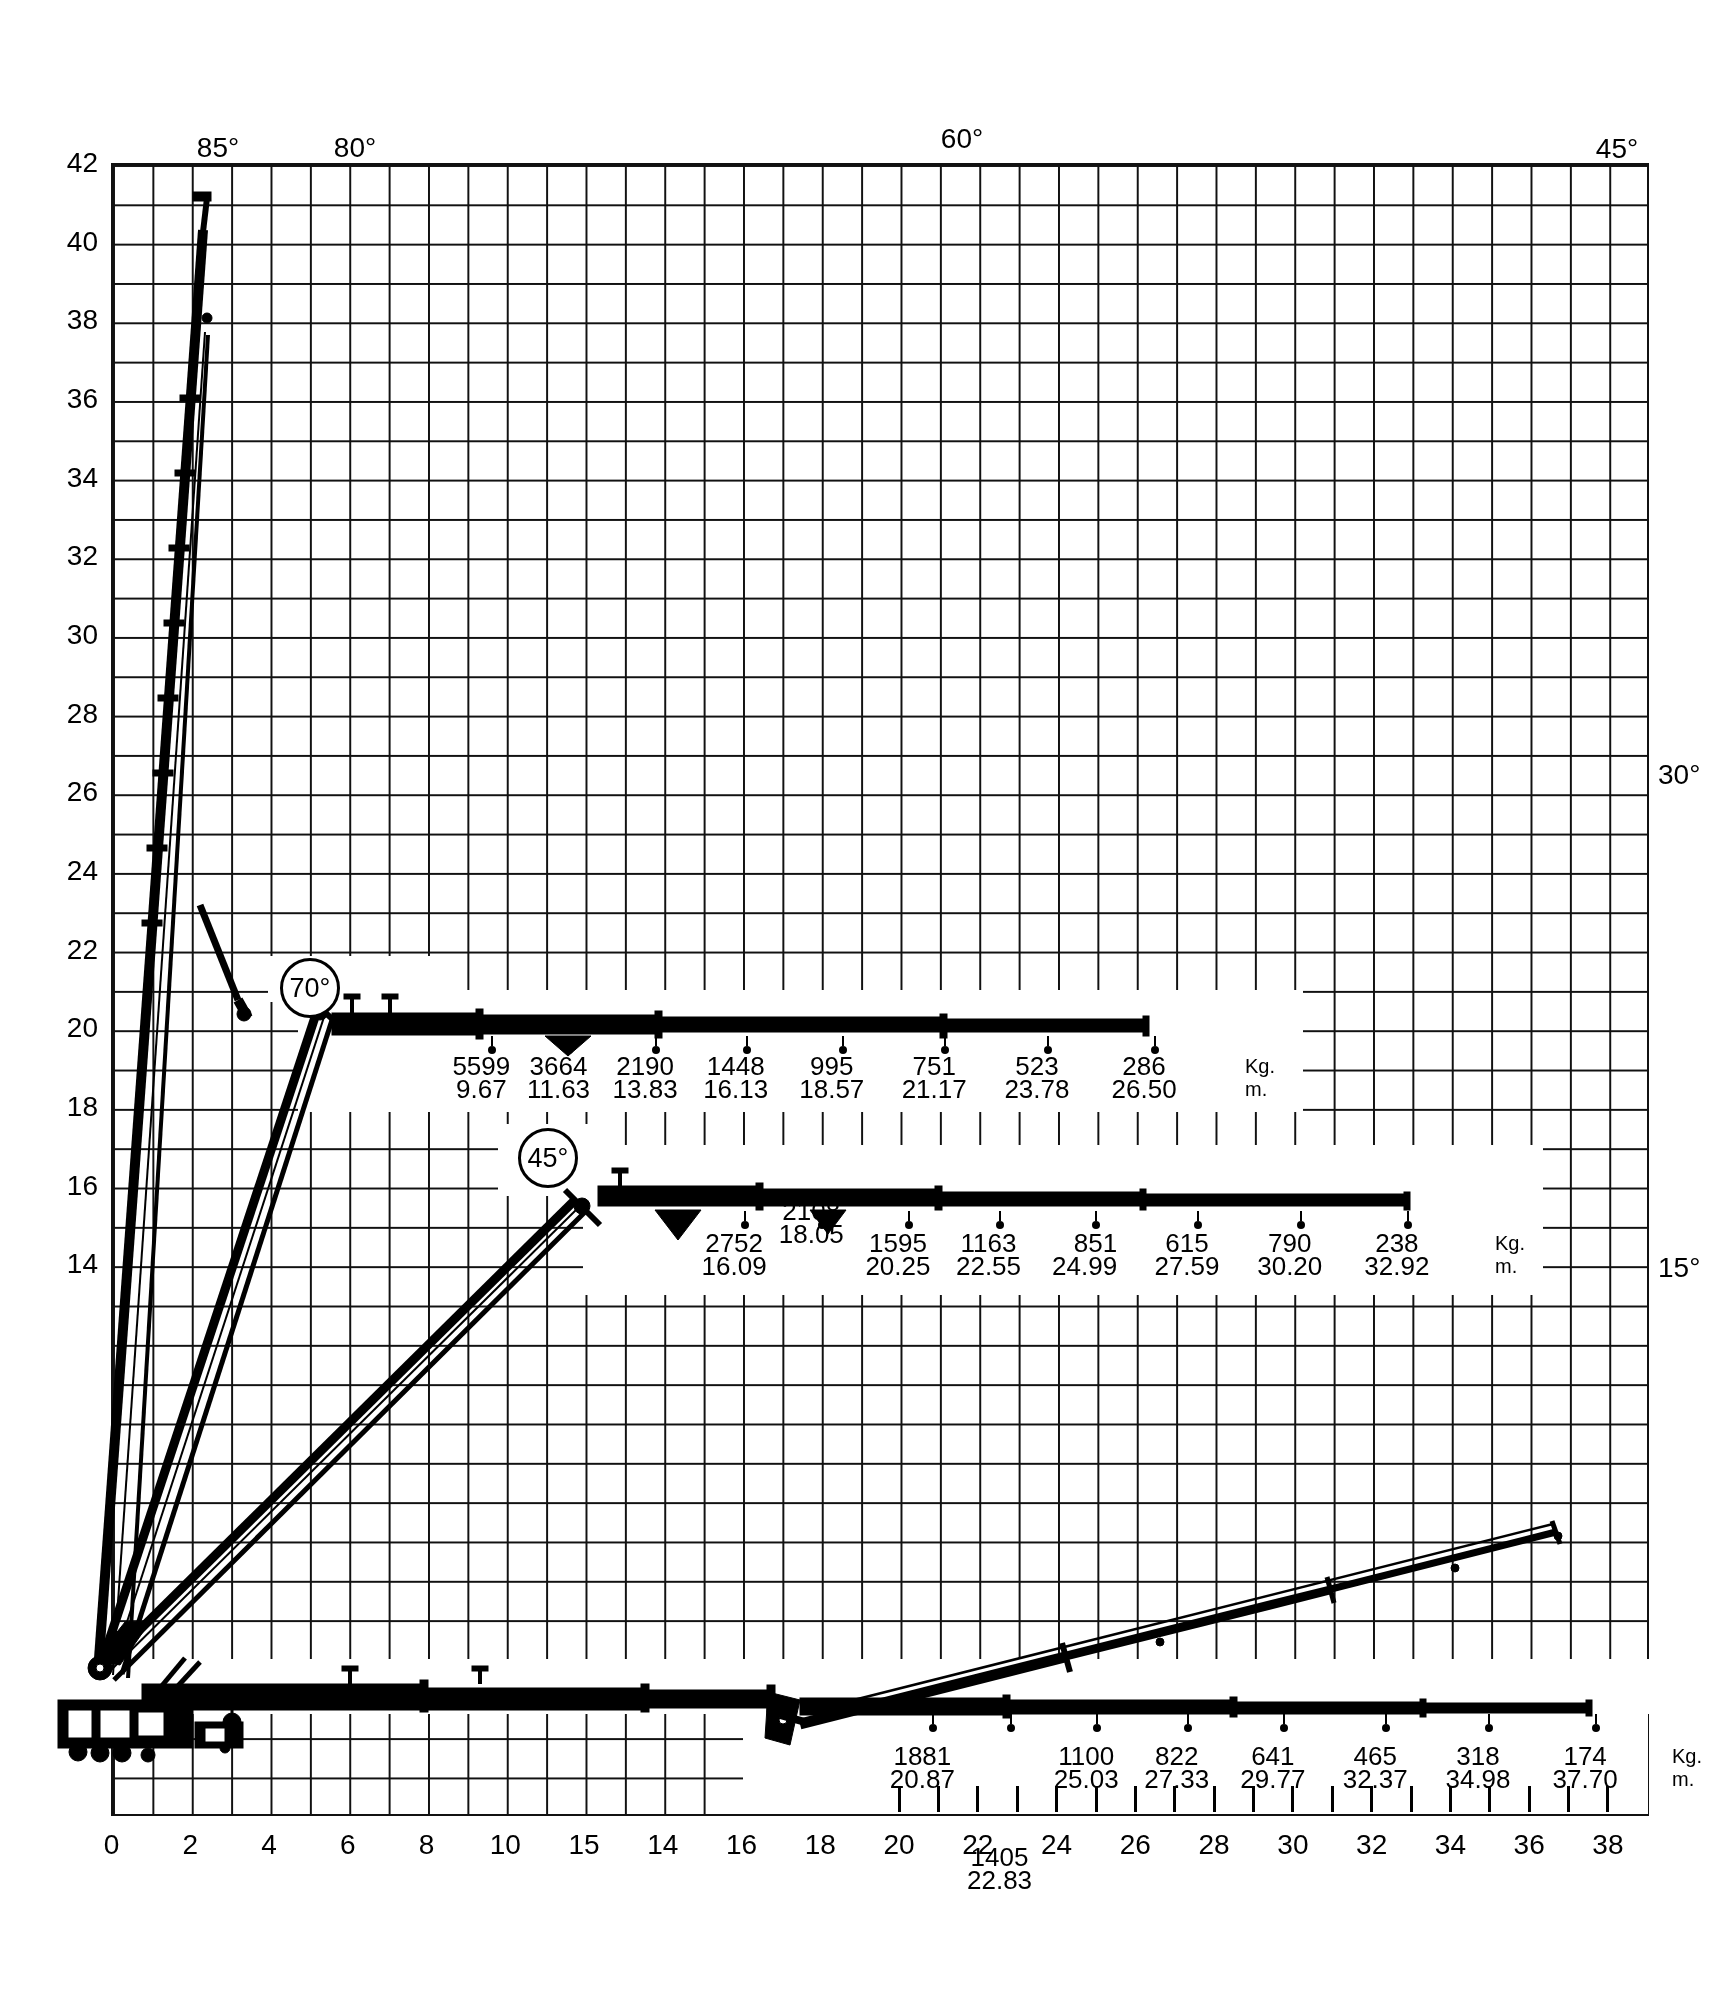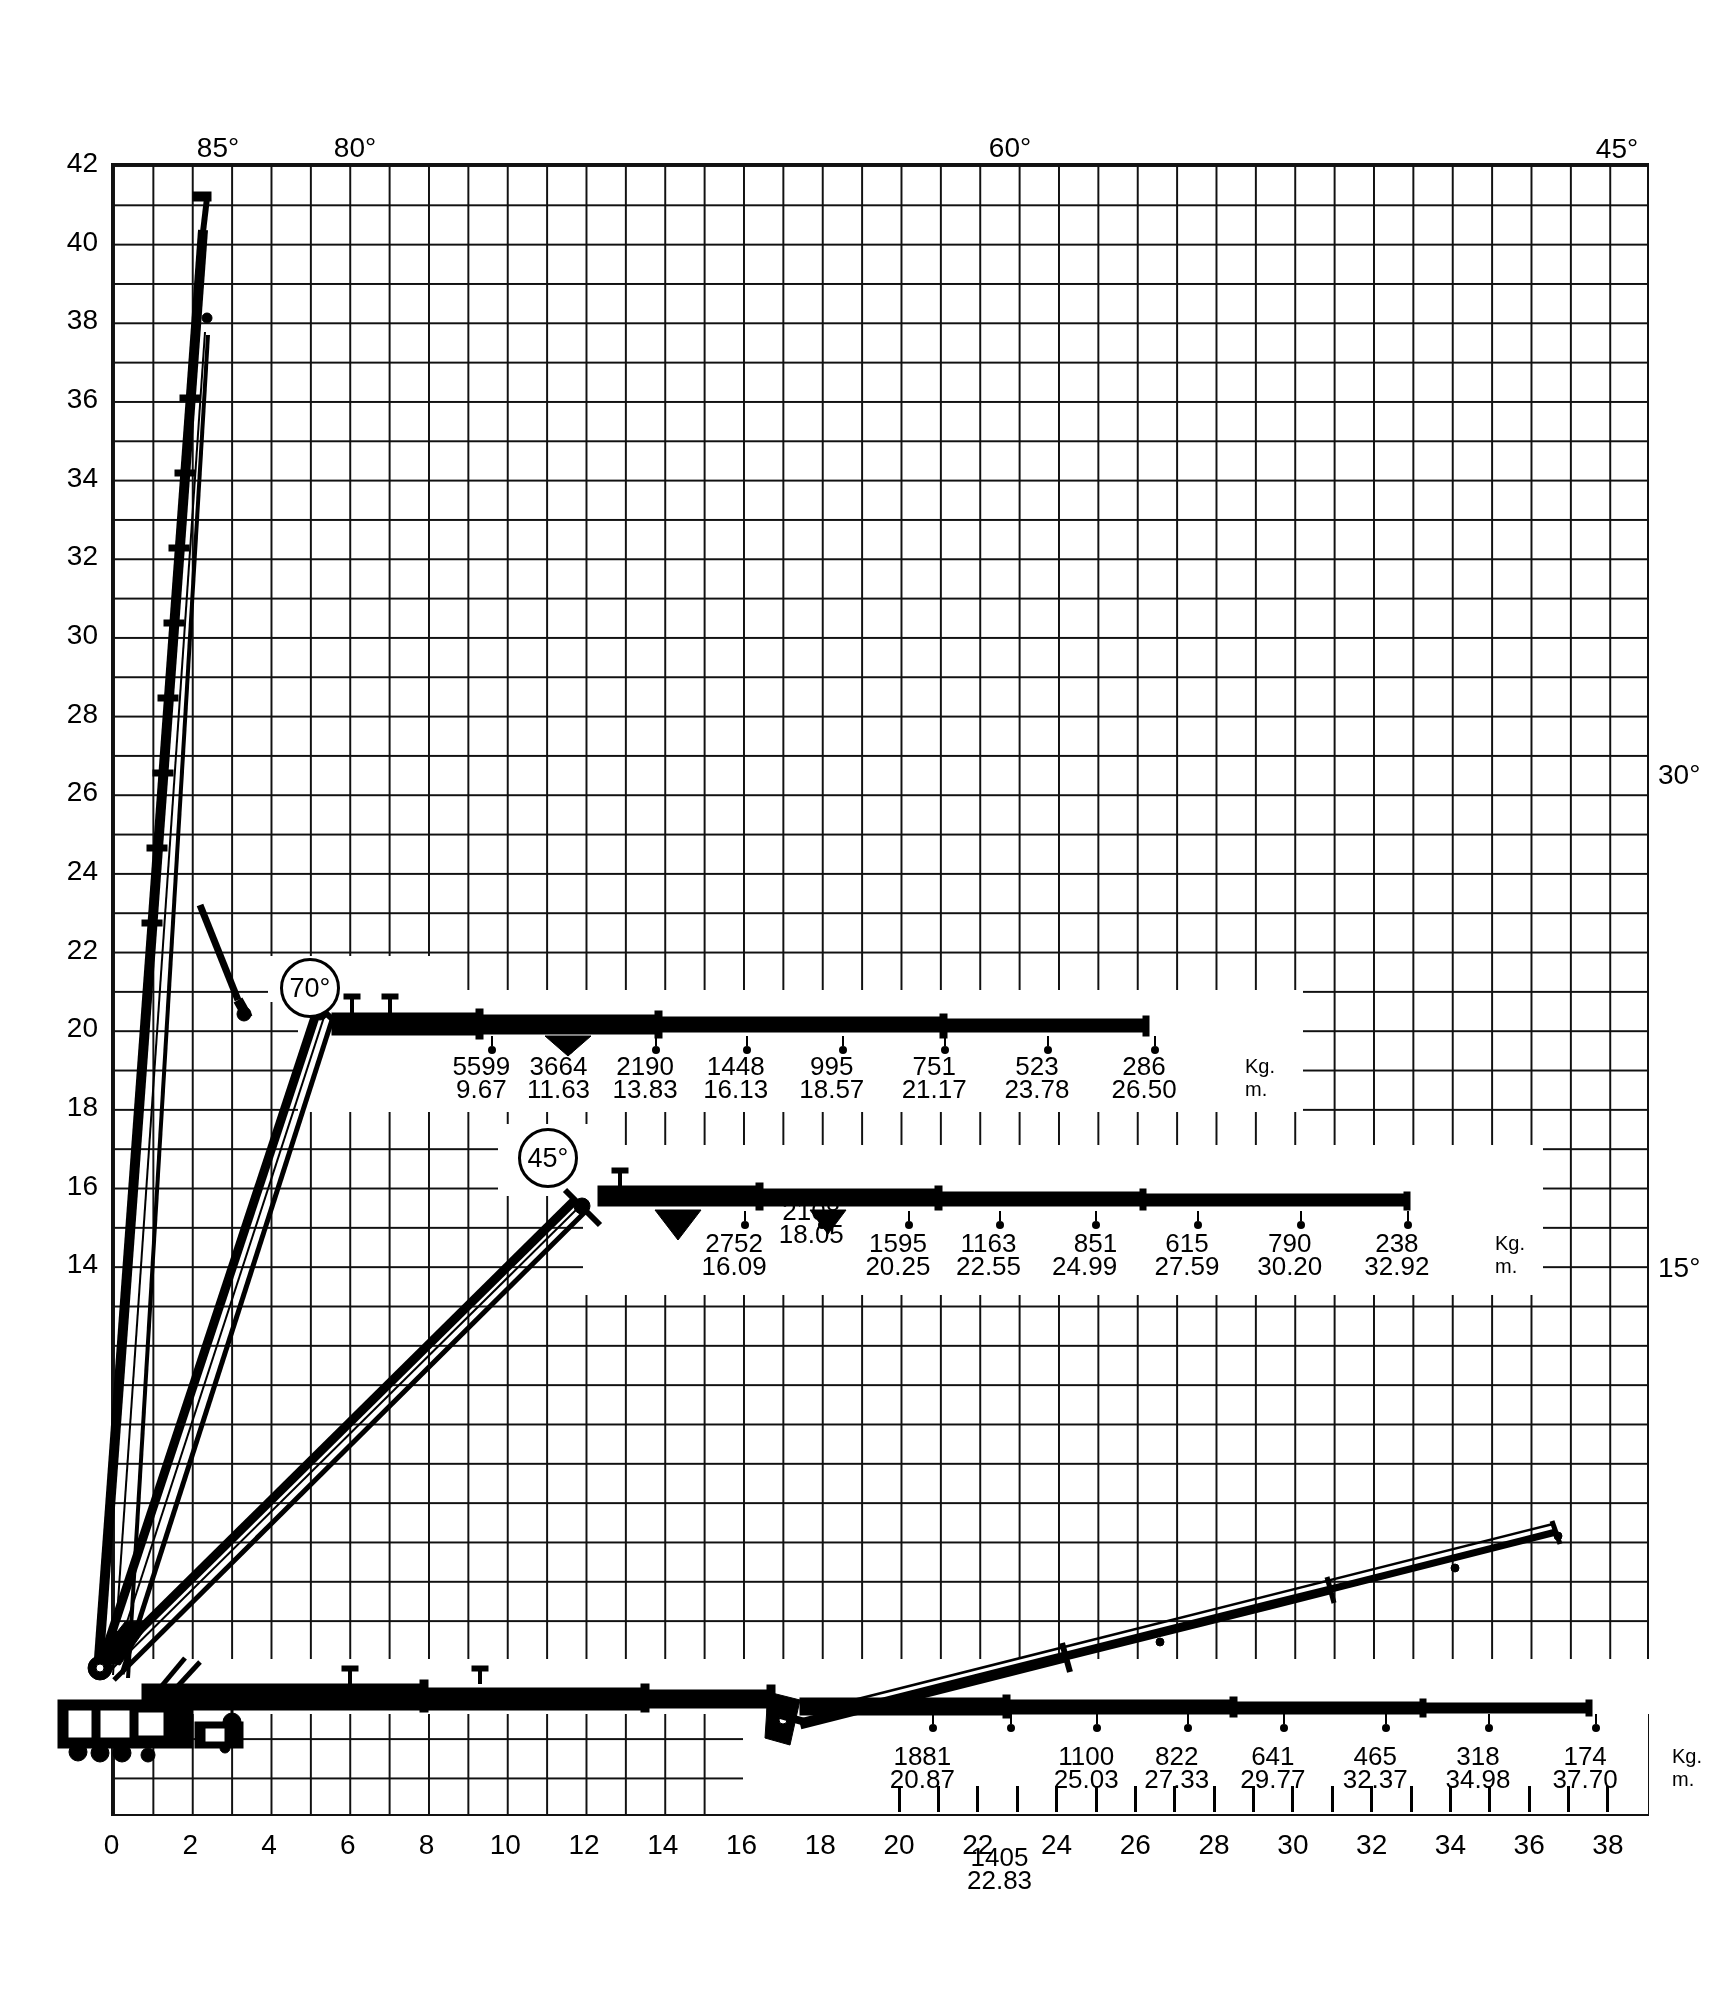--- a/index.html
+++ b/index.html
@@ -151,21 +151,21 @@
       <path d="M1552 1521 L1560 1544" stroke-width="5" fill="none"></path>
       <circle cx="1558" cy="1536" r="4"></circle>
       <path d="M802 1713 L1553 1524" stroke-width="2.5" fill="none"></path>
       <circle cx="1160" cy="1642" r="4"></circle>
       <circle cx="1455" cy="1568" r="4"></circle>
     </g>
   </svg>
 
   <div class="angle-label" style="left:218px;top:133px;">85°</div>
   <div class="angle-label" style="left:355px;top:133px;">80°</div>
-  <div class="angle-label" style="left:962px;top:133px;margin-left:48px;">60°</div>
+  <div class="angle-label" style="left:962px;top:124px;">60°</div>
   <div class="angle-label" style="left:1617px;top:134px;">45°</div>
 
   <div class="side-label" style="left:1658px;top:760px;">30°</div>
   <div class="side-label" style="left:1658px;top:1253px;">15°</div>
 
   <div class="badge" style="left:310px;top:988px;">70°</div>
   <div class="badge" style="left:548px;top:1158px;">45°</div>
 
   <div class="unit-label" style="left:1245px;top:1055px;">
     <div>Kg.</div>
@@ -194,21 +194,21 @@
     <div class="axis-label ylab" style="left: 28px; top: 1013.4px;">20</div>
     <div class="axis-label ylab" style="left: 28px; top: 1092.06px;">18</div>
     <div class="axis-label ylab" style="left: 28px; top: 1170.72px;">16</div>
     <div class="axis-label ylab" style="left: 28px; top: 1249.38px;">14</div>
     <div class="axis-label xlab" style="left: 111.5px; top: 1830px;">0</div>
     <div class="axis-label xlab" style="left: 190.26px; top: 1830px;">2</div>
     <div class="axis-label xlab" style="left: 269.02px; top: 1830px;">4</div>
     <div class="axis-label xlab" style="left: 347.78px; top: 1830px;">6</div>
     <div class="axis-label xlab" style="left: 426.54px; top: 1830px;">8</div>
     <div class="axis-label xlab" style="left: 505.3px; top: 1830px;">10</div>
-    <div class="axis-label xlab" style="left: 584.06px; top: 1830px;">12</div>
+    <div class="axis-label xlab" style="left: 584.06px; top: 1830px;">15</div>
     <div class="axis-label xlab" style="left: 662.82px; top: 1830px;">14</div>
     <div class="axis-label xlab" style="left: 741.58px; top: 1830px;">16</div>
     <div class="axis-label xlab" style="left: 820.34px; top: 1830px;">18</div>
     <div class="axis-label xlab" style="left: 899.1px; top: 1830px;">20</div>
     <div class="axis-label xlab" style="left: 977.86px; top: 1830px;">22</div>
     <div class="axis-label xlab" style="left: 1056.62px; top: 1830px;">24</div>
     <div class="axis-label xlab" style="left: 1135.38px; top: 1830px;">26</div>
     <div class="axis-label xlab" style="left: 1214.14px; top: 1830px;">28</div>
     <div class="axis-label xlab" style="left: 1292.9px; top: 1830px;">30</div>
     <div class="axis-label xlab" style="left: 1371.66px; top: 1830px;">32</div>

